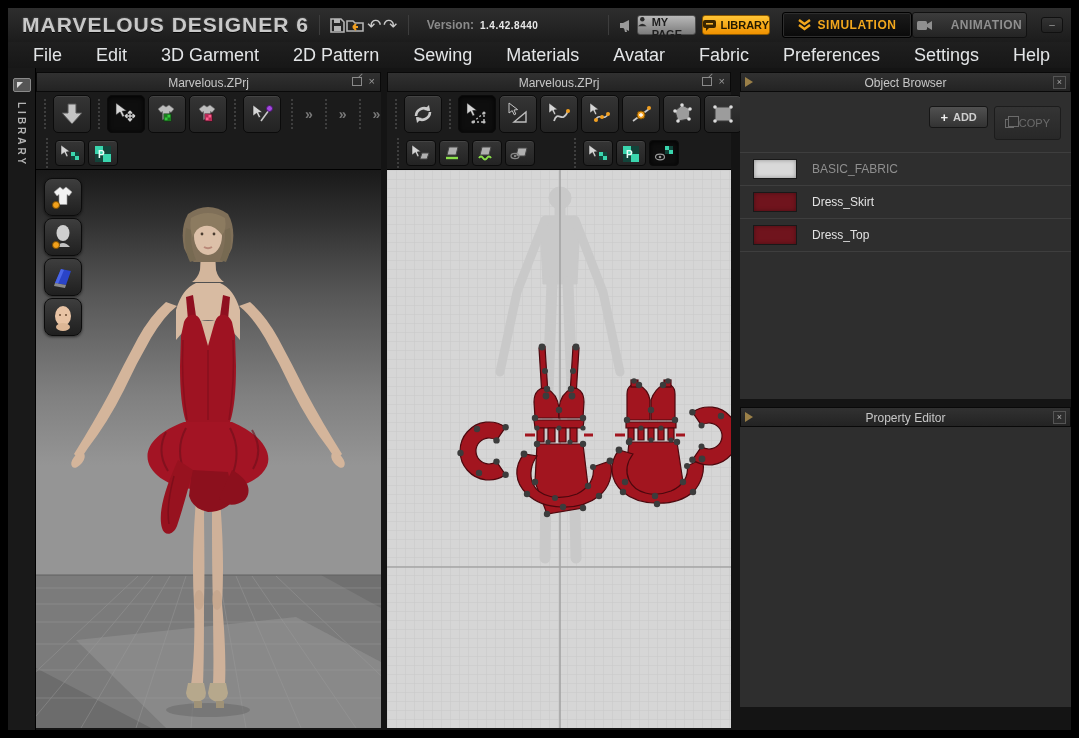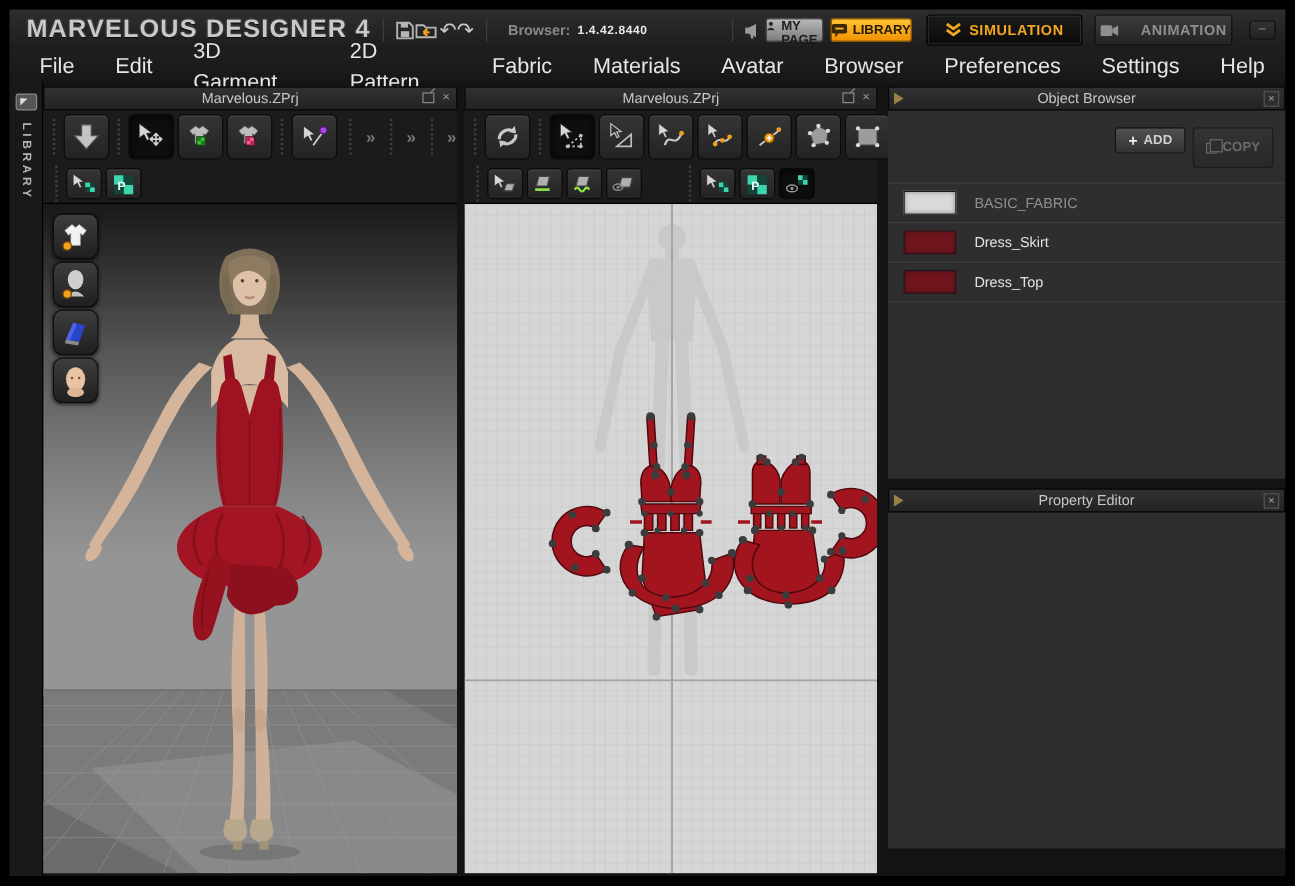--- a/index.html
+++ b/index.html
@@ -23,21 +23,21 @@
                 color:#1d1d1d; font-size:11px; font-weight:bold; }
   .btn-feedback { margin-left:6px; width:92px; height:20px; border-radius:3px;
                   background:linear-gradient(#ffc435,#f09200); border:1px solid #8d5a00;
                   display:flex; align-items:center; justify-content:center; gap:5px;
                   color:#241a00; font-size:11px; font-weight:bold; }
   .mode-tabs { display:flex; margin-left:12px; }
   .btn-sim { width:130px; height:26px; background:linear-gradient(#1b1b1b,#0a0a0a);
              border:1px solid #000; border-radius:3px; box-shadow:inset 0 0 0 1px #2e2e2e;
              display:flex; align-items:center; justify-content:center; gap:7px;
              color:#f2a71d; font-size:12px; font-weight:bold; letter-spacing:.5px; }
-  .btn-anim { width:115px; height:26px; margin-left:10px; background:linear-gradient(#3c3c3c,#242424);
+  .btn-anim { width:115px; height:26px; margin-left:0; background:linear-gradient(#3c3c3c,#242424);
               border:1px solid #111; border-radius:3px;
               display:flex; align-items:center; justify-content:center; gap:19px;
               color:#8f8f8f; font-size:12px; font-weight:bold; letter-spacing:.5px; }
   .win-ctrls { display:flex; gap:6px; margin:0 8px 0 14px; }
   .win-btn { width:22px; height:16px; background:linear-gradient(#333,#222); border:1px solid #101010;
              border-radius:3px; color:#9a9a9a; font-size:10px; line-height:14px; text-align:center; }
 
   
   .menubar { position:absolute; left:0; top:34px; width:100%; height:26px;
              background:linear-gradient(#1f1f1f,#171717); display:flex; align-items:center; padding-left:8px; }
@@ -100,21 +100,21 @@
             border-right:1px solid #0c0c0c; }
   .ob-tab.active { background:#0b0b0b; color:#f2f2f2; }
   .ob-tab-fill { flex:1; border-bottom:1px solid #cfcfcf; }
   .ob-content { height:307px; background:#2e2e2e; }
   .ob-actions { display:flex; justify-content:flex-end; gap:6px; padding:14px 10px 10px; }
   .btn-add { height:22px; padding:0 10px; background:linear-gradient(#515151,#333);
              border:1px solid #161616; border-radius:3px; color:#cfcfcf; font-size:11px; font-weight:bold;
              display:flex; align-items:center; gap:5px; }
   .btn-add .plus { color:#f0f0f0; font-size:13px; font-weight:bold; }
   .btn-copy { height:34px; padding:0 10px; background:linear-gradient(#343434,#282828);
-              border:1px solid #1c1c1c; border-radius:3px; color:#6b6b6b; font-size:11px; font-weight:bold;
+              border:1px solid #1c1c1c; border-radius:3px; color:#6b6b6b; font-size:11px; font-weight:normal;
               display:flex; align-items:center; gap:5px; }
   .copy-ico { width:9px; height:9px; border:1px solid #6b6b6b; position:relative; }
   .copy-ico:after { content:""; position:absolute; left:2px; top:-4px; width:9px; height:9px;
                     border:1px solid #6b6b6b; background:#2e2e2e; }
   .fabric-list { border-top:1px solid #3e3e3e; margin-top:2px; }
   .fabric-row { height:33px; display:flex; align-items:center; padding-left:13px; gap:15px;
                 border-bottom:1px solid #3e3e3e; }
   .swatch { width:44px; height:20px; border:1px solid #191919; box-shadow:inset 0 0 4px rgba(0,0,0,.35); }
   .fname { font-size:12px; color:#e2e2e2; }
   .fname.muted { color:#8f8f8f; }
@@ -122,21 +122,21 @@
   .pe-content { height:280px; background:#2e2e2e; }
 
   .glyph { color:#c9c9c9; }
 </style>
 </head>
 <body>
 
 <div class="window">
 
   <div class="titlebar">
-    <div class="logo">MARVELOUS DESIGNER 4</div>
+    <div class="logo">MARVELOUS DESIGNER 6</div>
     <div class="tb-div"></div>
     <div class="tb-ico">
       <svg width="17" height="17" viewBox="0 0 17 17">
         <path d="M2,2 h10 l3,3 v10 h-13 Z" fill="none" stroke="#b5b5b5" stroke-width="1.6"></path>
         <rect x="5" y="2" width="6" height="4" fill="#b5b5b5"></rect>
         <rect x="5" y="9" width="7" height="5" fill="#b5b5b5"></rect>
       </svg>
     </div>
     <div class="tb-ico">
       <svg width="20" height="17" viewBox="0 0 20 17">
@@ -144,21 +144,21 @@
         <path d="M12,10 l-5,0 m0,0 l3,-3 m-3,3 l3,3" stroke="#f2a020" stroke-width="2" fill="none"></path>
       </svg>
     </div>
     <div class="tb-ico">
         <span class="glyph">↶</span>
       </div>
     <div class="tb-ico">
         <span class="glyph">↷</span>
       </div>
     <div class="tb-div"></div>
-    <span class="ver-label">Browser:</span>
+    <span class="ver-label">Version:</span>
     <span class="ver-value">1.4.42.8440</span>
     <div class="tb-div" style="margin-left:70px;"></div>
     <div class="tb-ico">
       <svg width="18" height="15" viewBox="0 0 18 15">
         <path d="M2,6 l8,-4 v11 l-8,-4 Z" fill="#9a9a9a"></path>
         <rect x="1" y="5" width="3" height="5" fill="#9a9a9a"></rect>
         <path d="M5,10 l1,4 h2 l-1,-4 Z" fill="#9a9a9a"></path>
       </svg>
     </div>
 
@@ -199,24 +199,24 @@
       <div class="win-btn">–</div>
 
     </div>
   </div>
 
   <div class="menubar">
       <span class="menu-item">File</span>
       <span class="menu-item">Edit</span>
       <span class="menu-item">3D Garment</span>
       <span class="menu-item">2D Pattern</span>
-      <span class="menu-item">Fabric</span>
+      <span class="menu-item">Sewing</span>
       <span class="menu-item">Materials</span>
       <span class="menu-item">Avatar</span>
-      <span class="menu-item">Browser</span>
+      <span class="menu-item">Fabric</span>
       <span class="menu-item">Preferences</span>
       <span class="menu-item">Settings</span>
       <span class="menu-item">Help</span>
     </div>
 
   <div class="libstrip">
     <div class="pic"></div>
     <div class="lib-label">LIBRARY</div>
   </div>
 

